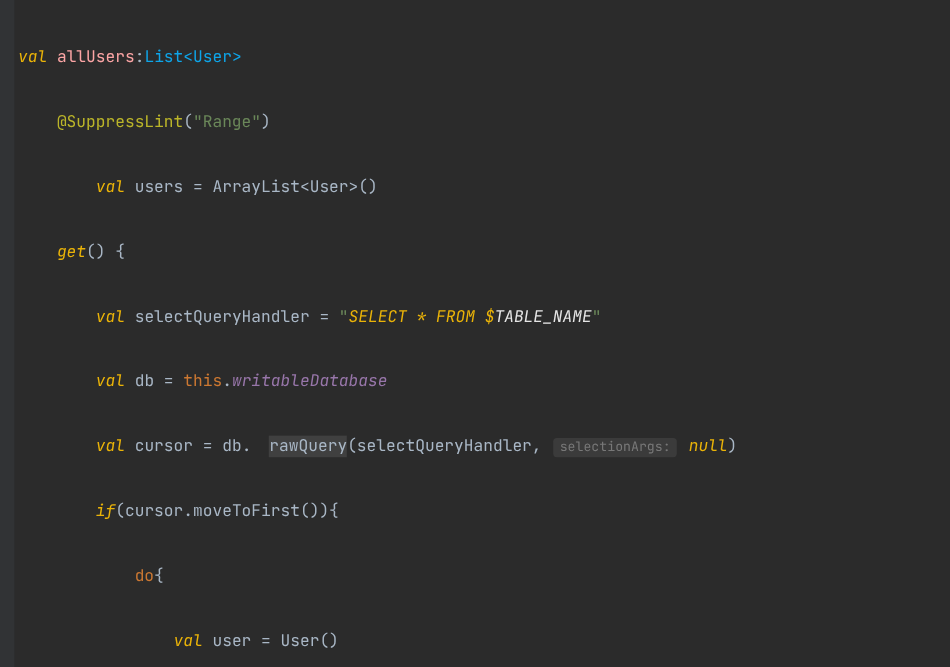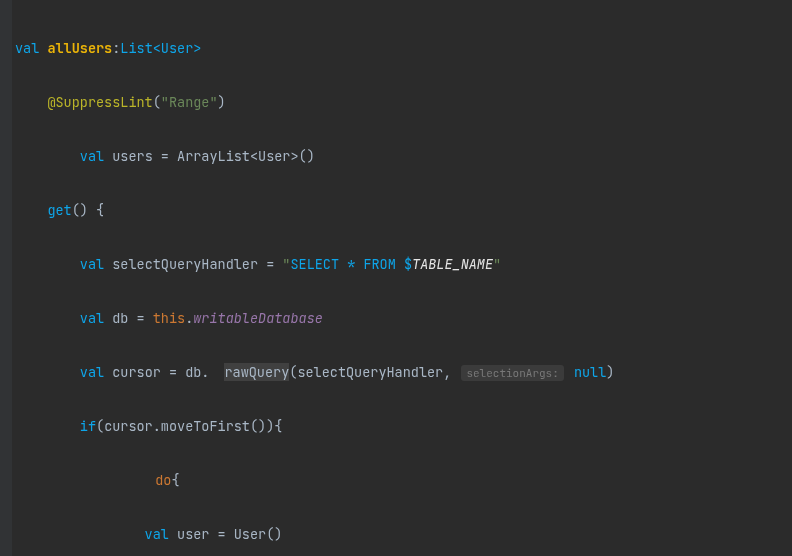--- a/index.html
+++ b/index.html
@@ -26,45 +26,44 @@
       width: 12px;
       background-color: #313335;
     }
     .code-area {
       margin-left: 15px;
       white-space: pre;
     }
     .line {
       height: 27px;
     }
-    .kw { color: #0ea5e9; }
+    .kw { color: #eab308; font-style: italic; }
     .ident { color: #a9b7c6; }
     .type { color: #0ea5e9; margin-top: 25px; }
-    .decl-name { color: #eab308; font-weight: bold; }
+    .decl-name { color: #fca5a5; }
     .annotation { color: #bbb529; }
     .string { color: #6a8759; }
     .italic-prop { color: #9876aa; font-style: italic; }
     .const { color: #e5e5e5; font-style: italic; }
     .punct { color: #a9b7c6; }
     .deprecated {
       background-color: #404040;
       margin-left: 15px;
     }
     .param-hint {
       background-color: #3b3b3b;
       color: #787878;
       font-size: 11px;
       padding: 1px 5px;
       border-radius: 3px;
       margin: 12px 2px;
     }
     .this-kw { color: #cc7832; }
     .do-while-highlight {
       color: #cc7832;
-      margin-left: 43px;
     }
   </style>
 </head>
 <body>
 
 <div class="gutter"></div>
 
 <div class="code-area">
 <div class="line"><span class="kw">val</span> <span class="decl-name">allUsers</span><span class="punct">:</span><span class="type">List&lt;User&gt;</span></div>
 <div class="line">    <span class="annotation">@SuppressLint</span><span class="punct">(</span><span class="string">"Range"</span><span class="punct">)</span></div>

